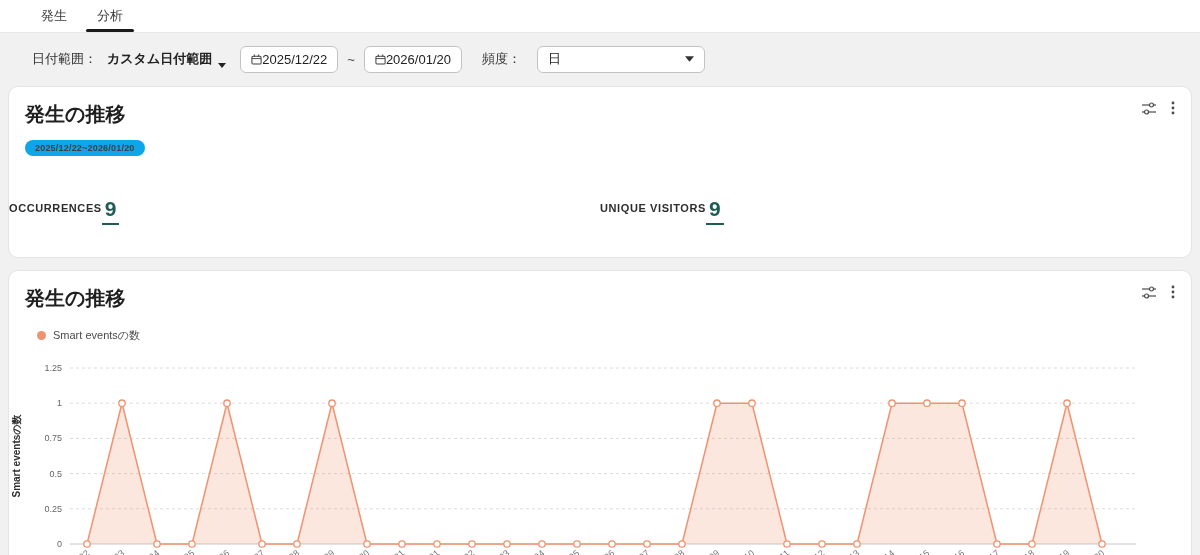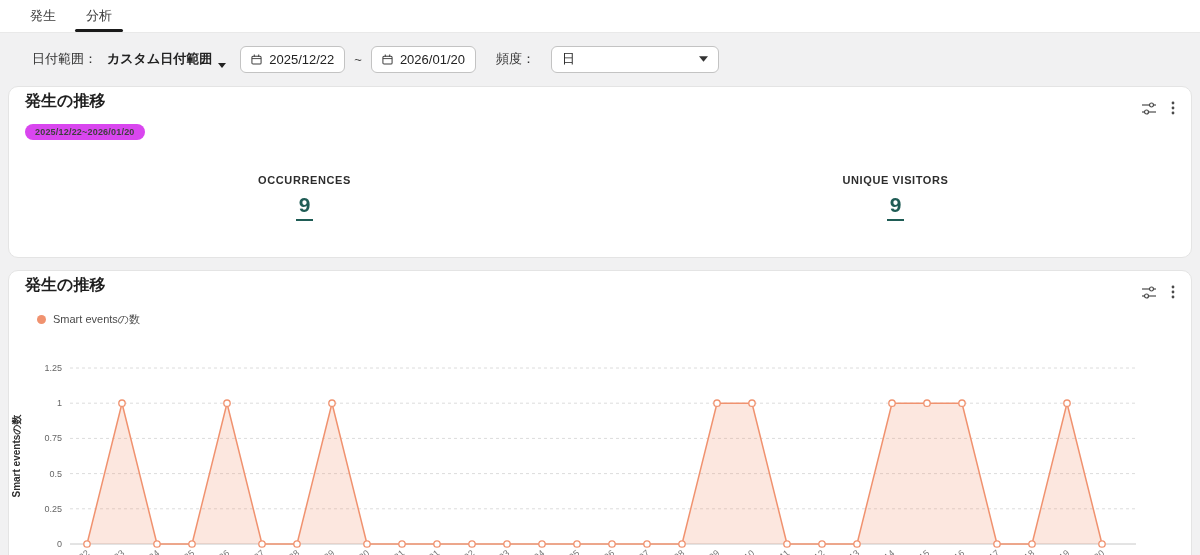--- a/index.html
+++ b/index.html
@@ -7,64 +7,64 @@
   body {
     position:relative;
     font-family:"Liberation Sans","DejaVu Sans",sans-serif;
     background:#f1f1f2;
     color:#2e2e2e;
   }
   
   .tabbar {
     position:absolute; top:0; left:0; right:0; height:33px;
     background:#ffffff; border-bottom:1px solid #e9e9e9;
-    display:flex; align-items:stretch; padding-left:19px;
+    display:flex; align-items:stretch; padding-left:30px;
   }
   .tab {
     position:relative; display:flex; align-items:center;
     padding:0 11px; margin-right:8px; font-size:13px; color:#3a3a3a;
     cursor:pointer; white-space:nowrap;
   }
   .tab.active::after {
     content:""; position:absolute; left:0; right:0; bottom:0;
     height:3px; background:#1a1a1a; border-radius:3px;
   }
   
   .filterbar {
     position:absolute; top:34px; left:7px; right:0; height:50px;
     display:flex; align-items:center; padding-left:25px;
     background:#f1f1f2; font-size:13px; color:#333;
   }
   .filterbar .lbl { margin-right:10px; }
   .preset { font-weight:bold; display:flex; align-items:flex-end; gap:6px; margin-right:14px; cursor:pointer; color:#222; }
   .box {
     height:27px; background:#fff; border:1px solid #c3c3c3; border-radius:6px;
-    display:flex; align-items:center; padding:0 10px; gap:7px; font-size:13px; color:#222;
+    display:flex; align-items:center; padding:0 10px; font-size:13px; color:#222;
     cursor:pointer;
   }
   .tilde { margin:0 9px; color:#444; }
   .freq-lbl { margin-left:20px; margin-right:16px; }
   .select-box { width:168px; justify-content:space-between; }
   
   .card {
     position:absolute; left:8px; right:8px; background:#fff;
     border:1px solid #e4e4e4; border-radius:10px;
   }
   .card1 { top:86px; height:172px; }
   .card2 { top:270px; height:300px; }
-  .card-title { font-size:16px; font-weight:bold; color:#1f1f1f; padding:4px 16px 0 16px; }
+  .card-title { font-size:20px; font-weight:bold; color:#1f1f1f; padding:14px 16px 0 16px; }
   .badge {
-    display:inline-block; margin:12px 0 0 16px; background:#d946ef; color:#3f3f3f;
+    display:inline-block; margin:12px 0 0 16px; background:#0ea5e9; color:#3f3f3f;
     font-size:9px; font-weight:bold; padding:3px 10px; border-radius:9px; letter-spacing:.2px;
   }
   .card-icons { position:absolute; top:14px; right:16px; display:flex; align-items:center; gap:14px; }
   .icon-btn { display:flex; align-items:center; justify-content:center; cursor:pointer; }
   
   .metrics { display:flex; margin-top:34px; }
-  .metric { flex:1; display:flex; flex-direction:column; align-items:center; }
+  .metric { flex:1; display:flex; align-items:center; }
   .metric-label { font-size:11px; font-weight:bold; letter-spacing:.6px; color:#2d2d2d; }
   .metric-value {
     margin-top:7px; font-size:21px; font-weight:bold; color:#1f5c55;
     border-bottom:2px solid #1f5c55; padding:0 3px 2px 3px; cursor:pointer; text-decoration:none;
   }
   
   .legend { display:flex; align-items:center; gap:7px; margin:16px 0 0 28px; cursor:pointer; }
   .legend-dot { width:9px; height:9px; border-radius:50%; background:#f0926f; }
   .legend-text { font-size:11px; color:#4a4a4a; }
   .y-axis-title {

